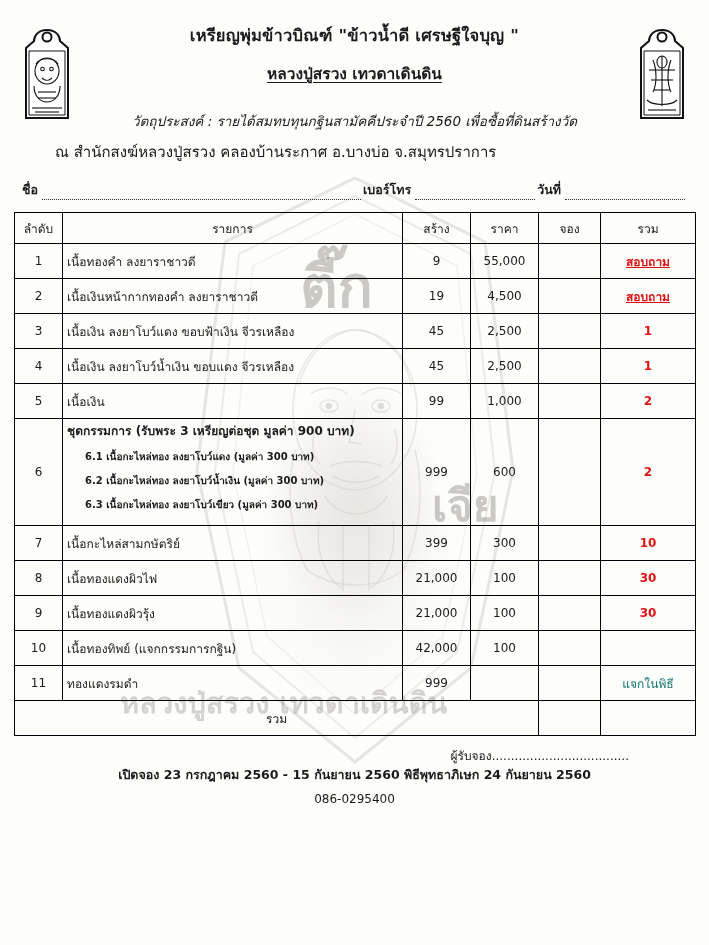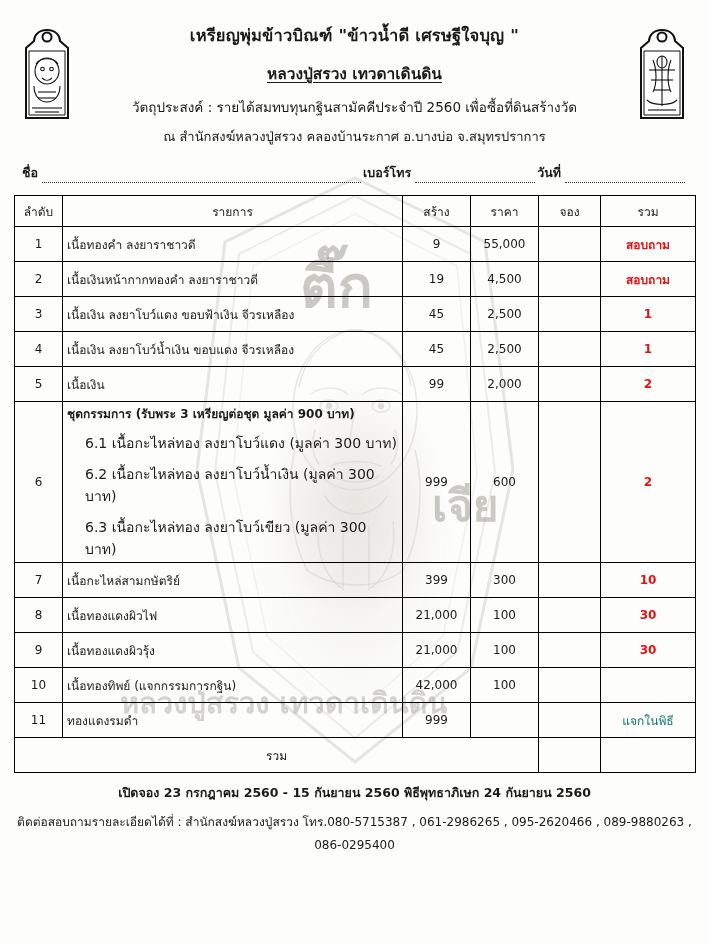--- a/index.html
+++ b/index.html
@@ -51,24 +51,24 @@
   .hdr { position:relative; z-index:2; padding-top:22px; }
   .hdr-title {
     text-align:center; font-size:16.5px; font-weight:bold;
     letter-spacing:0.2px; padding:0 100px;
   }
   .hdr-sub {
     text-align:center; font-size:15.5px; font-weight:bold;
     margin-top:13px; text-decoration:underline; text-underline-offset:3px;
   }
   .hdr-line3 {
-    text-align:center; font-size:13.5px; margin-top:10px; padding:0 55px;
+    text-align:center; font-size:13.5px; margin-top:24px; padding:0 55px;font-style:italic;
   }
   .hdr-line4 {
-    text-align:center; font-size:13px; margin-top:8px; padding:0 55px;
+    font-size:15px; margin-top:8px; padding:0 55px;
   }
 
   
   .seal { position:absolute; top:26px; z-index:3; width:62px; height:104px; }
   .seal-left { left:16px; }
   .seal-right { right:16px; }
 
   
   .fields { position:relative; z-index:2; margin-top:16px; padding:0 22px; font-size:12.5px; }
   .fld-row { display:flex; align-items:flex-end; margin-bottom:7px;font-weight:bold; }
@@ -91,32 +91,32 @@
   col.c-item  { width:340px; }
   col.c-made  { width:68px; }
   col.c-price { width:68px; }
   col.c-book  { width:62px; }
   col.c-total { width:95px; }
   td.no   { text-align:center; }
   td.item { text-align:left; padding-left:8px; }
   td.made, td.price { text-align:center; font-size:11.5px; }
   td.book { text-align:center; }
   td.total{ text-align:center; color:#e11212; font-size:15px; font-weight:bold; }
-  td.total.sm { font-size:12px; }
+  td.total.sm { font-size:12px;text-decoration:underline; }
   td.total.blk { color:#0f766e; font-weight:normal; font-size:12px; }
   tr.r-tall td { height:30px; }
-  .sub-line { display:block; margin:9px 0 0 18px; font-size:14px; }
-  .sub-line:last-child { margin-bottom:0; }
+  .sub-line { display:block; margin:9px 0 0 18px; font-size:10px;font-weight:bold; }
+  .sub-line:last-child { margin-bottom:11px; }
   .committee-head { font-weight:bold; }
   td.sum-label { text-align:center; }
 
   
   .note { position:relative; z-index:2; margin:6px 10px 0 10px; font-size:11.5px; }
   .signer { position:relative; z-index:2; text-align:right; font-size:12px; margin:10px 80px 0 0; }
-  .dates { position:relative; z-index:2; text-align:center; font-size:12.5px; margin-top:10px; font-weight:bold; }
+  .dates { position:relative; z-index:2; text-align:center; font-size:12.5px; font-weight:bold; }
   .contact { position:relative; z-index:2; text-align:center; font-size:12px; margin-top:9px; }
   .contact2 { position:relative; z-index:2; text-align:center; font-size:12px; margin-top:7px; }
 </style>
 </head>
 <body>
 
 <div class="page">
 
   <div class="wm">
     <div class="wm-amulet">
@@ -260,21 +260,21 @@
           <td class="item">เนื้อเงิน ลงยาโบว์น้ำเงิน ขอบแดง จีวรเหลือง</td>
           <td class="made">45</td>
           <td class="price">2,500</td>
           <td class="book"></td>
           <td class="total">1</td>
         </tr>
         <tr class="r-tall">
           <td class="no">5</td>
           <td class="item">เนื้อเงิน</td>
           <td class="made">99</td>
-          <td class="price">2,000</td>
+          <td class="price">1,000</td>
           <td class="book"></td>
           <td class="total">2</td>
         </tr>
         <tr>
           <td class="no">6</td>
           <td class="item">
             <span class="committee-head">ชุดกรรมการ (รับพระ 3 เหรียญต่อชุด มูลค่า 900 บาท)</span>
             <span class="sub-line">6.1 เนื้อกะไหล่ทอง ลงยาโบว์แดง (มูลค่า 300 บาท)</span>
             <span class="sub-line">6.2 เนื้อกะไหล่ทอง ลงยาโบว์น้ำเงิน (มูลค่า 300 บาท)</span>
             <span class="sub-line">6.3 เนื้อกะไหล่ทอง ลงยาโบว์เขียว (มูลค่า 300 บาท)</span>
@@ -326,17 +326,17 @@
         </tr>
         <tr class="r-tall">
           <td class="sum-label" colspan="4">รวม</td>
           <td class="book"></td>
           <td class="total blk"></td>
         </tr>
       </tbody>
     </table>
   </div>
 
+  <div class="signer">ผู้รับจอง....................................</div>
   <div class="dates">เปิดจอง 23 กรกฎาคม 2560 -  15 กันยายน 2560    พิธีพุทธาภิเษก 24 กันยายน 2560</div>
-  <div class="contact">ติดต่อสอบถามรายละเอียดได้ที่ :    สำนักสงฆ์หลวงปู่สรวง โทร.080-5715387 , 061-2986265 , 095-2620466 , 089-9880263 ,</div>
   <div class="contact2">086-0295400</div>
 
 </div>
 
 </body></html>

